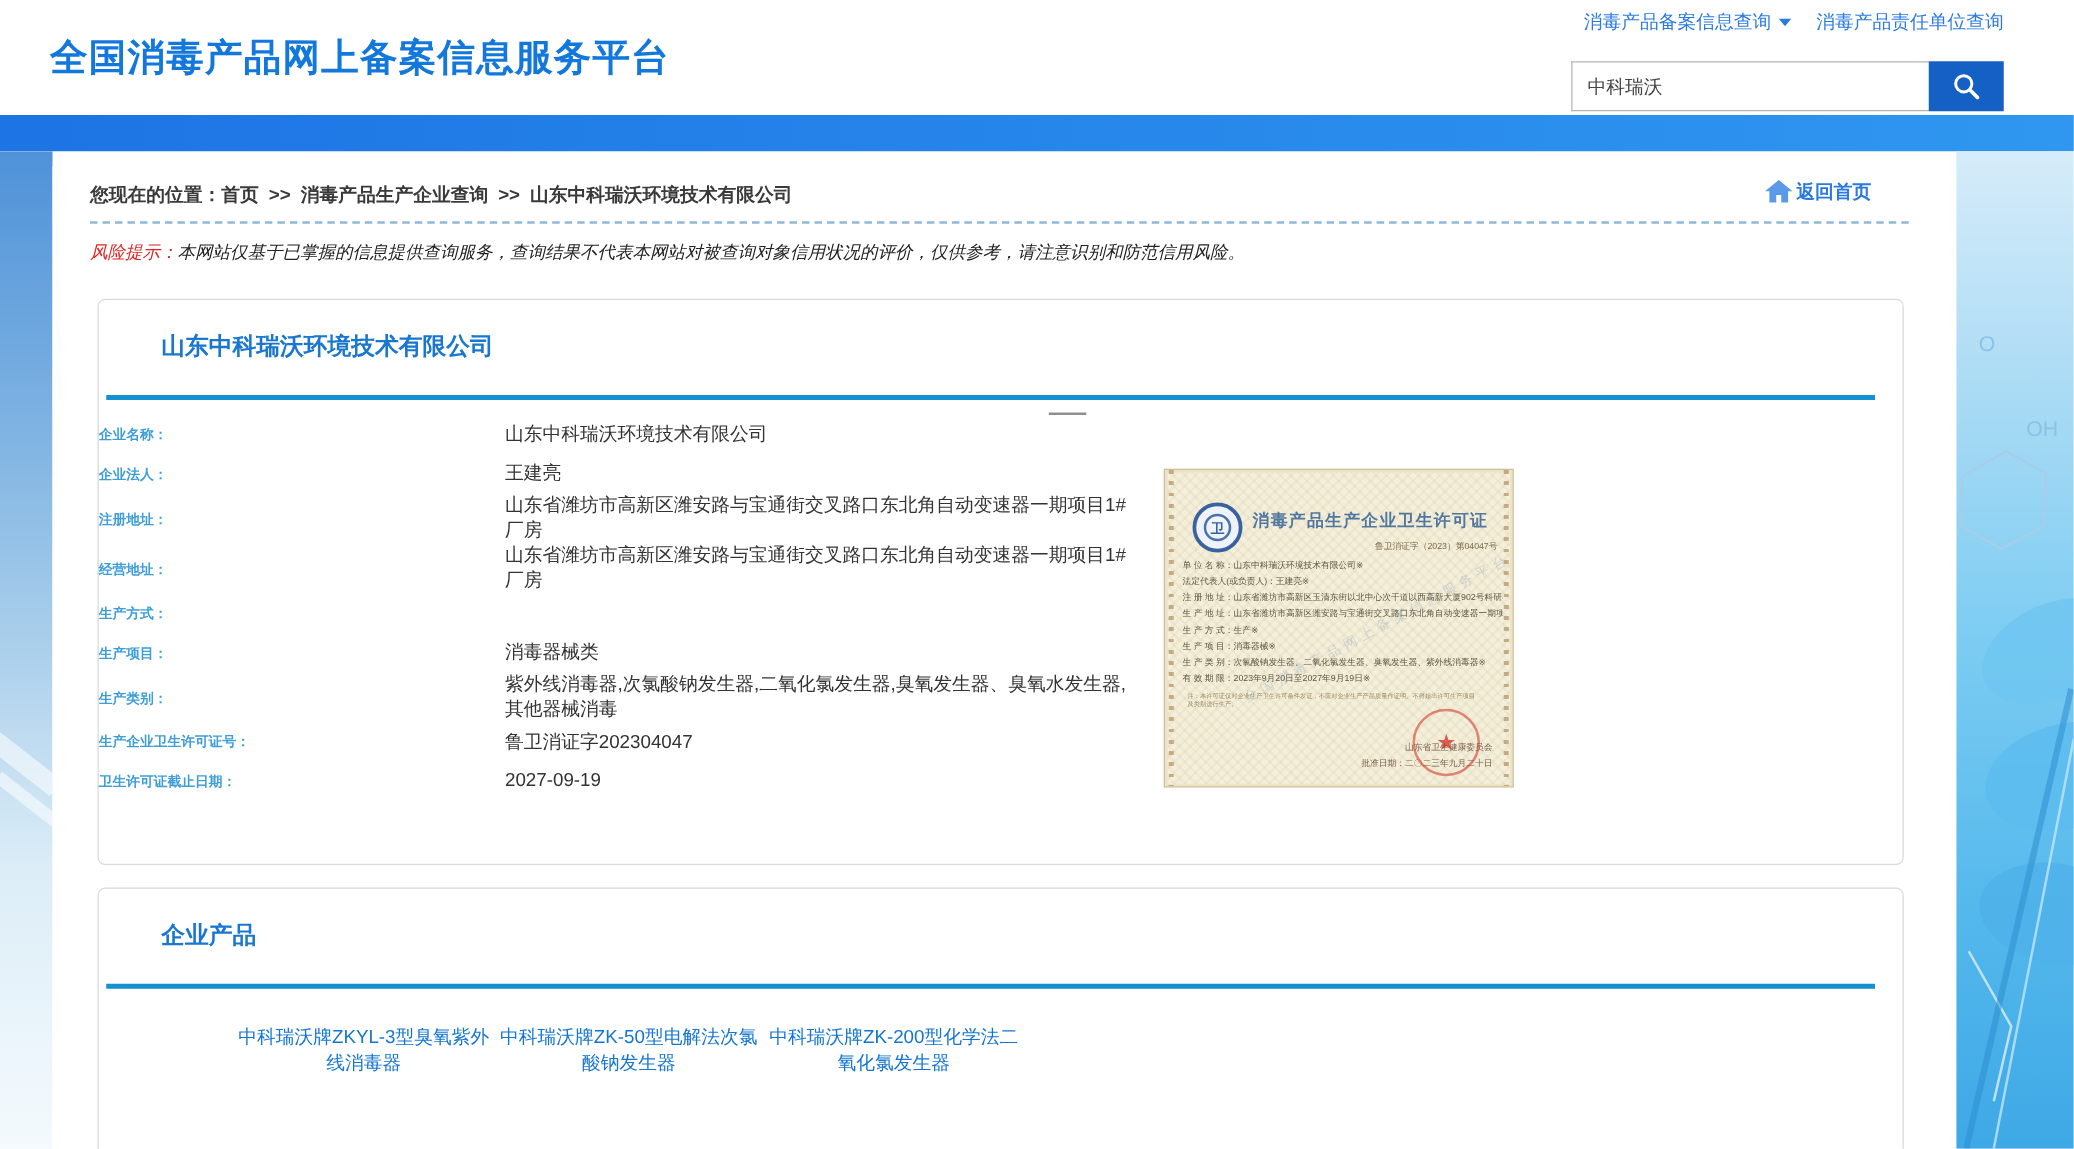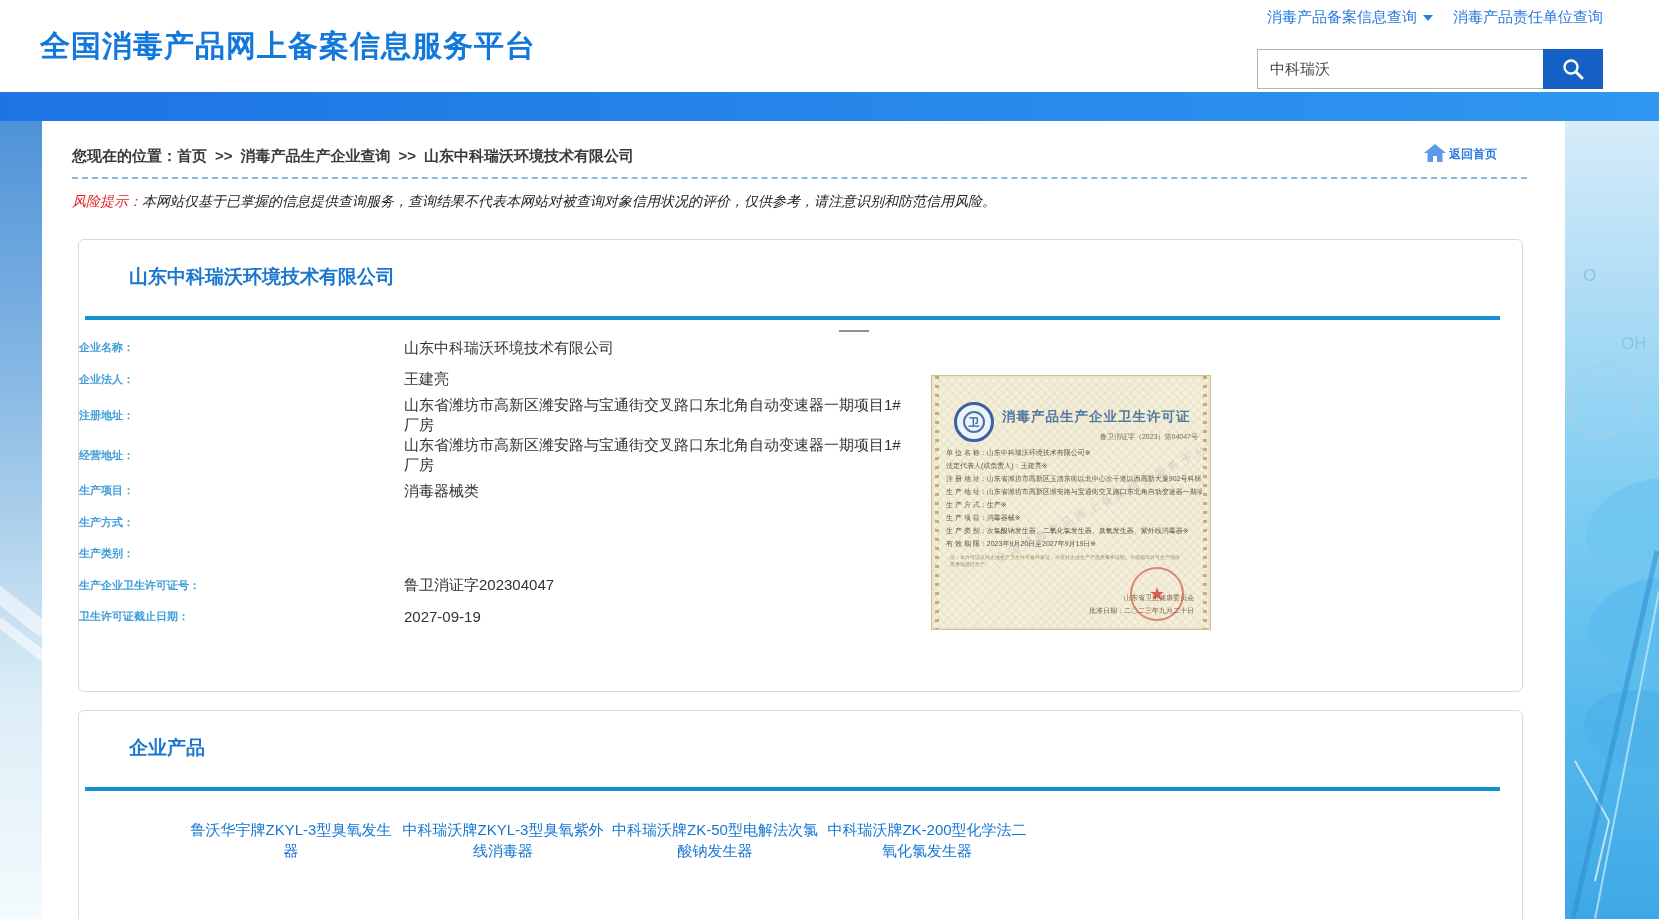--- a/index.html
+++ b/index.html
@@ -41,21 +41,21 @@
   .bg-right{position:absolute;right:0;top:0;width:94px;height:100%;overflow:hidden;
     background:linear-gradient(180deg,#d6ecf9 0%,#aedcf5 22%,#7ecdf2 48%,#55b9ec 75%,#3ea8e6 100%);}
 
   
   .content{position:absolute;left:42px;top:12px;width:1523px;height:798px;background:#fff;overflow:hidden;}
 
   .breadcrumb{position:absolute;left:30px;top:14px;font-size:15px;font-weight:bold;color:#3a3a3a;}
   .breadcrumb a{color:#3a3a3a;}
   .breadcrumb .sep{margin:0 8px;color:#3a3a3a;}
   .back-home{position:absolute;right:68px;top:10px;display:flex;align-items:flex-end;gap:2px;}
-  .back-home span{color:var(--link-blue);font-size:12px;font-weight:bold;}
+  .back-home span{color:var(--link-blue);font-size:15px;font-weight:bold;}
   .dashed-sep{position:absolute;left:30px;top:44px;width:1455px;border-top:2px dashed #8fb9d8;}
   .risk-notice{position:absolute;left:30px;top:60px;font-size:14px;color:#222;font-style:italic;}
   .risk-notice .risk-label{color:var(--risk-red);}
 
   .card{position:absolute;left:36px;width:1445px;background:#fff;
     border:1px solid var(--card-border);border-radius:6px;}
   .card-title{position:absolute;left:50px;top:24px;font-size:19px;font-weight:bold;color:#1a77cf;}
   .title-underline{position:absolute;left:6px;top:76px;width:1415px;height:4px;
     background:var(--underline-blue);}
 
@@ -195,31 +195,32 @@
             <div class="field-label">注册地址：</div>
             <div class="field-value">山东省潍坊市高新区潍安路与宝通街交叉路口东北角自动变速器一期项目1#厂房</div>
           </div>
 
           <div class="field-row">
             <div class="field-label">经营地址：</div>
             <div class="field-value">山东省潍坊市高新区潍安路与宝通街交叉路口东北角自动变速器一期项目1#厂房</div>
           </div>
 
           <div class="field-row">
+            <div class="field-label">生产方式：</div>
+            <div class="field-value"></div>
+          </div>
+
+          <div class="field-row">
             <div class="field-label">生产项目：</div>
             <div class="field-value">消毒器械类</div>
           </div>
 
           <div class="field-row">
-            <div class="field-label">生产方式：</div>
-            <div class="field-value"></div>
-          </div>
-
-          <div class="field-row">
             <div class="field-label">生产类别：</div>
+            <div class="field-value">紫外线消毒器,次氯酸钠发生器,二氧化氯发生器,臭氧发生器、臭氧水发生器,其他器械消毒</div>
           </div>
 
           <div class="field-row">
             <div class="field-label">生产企业卫生许可证号：</div>
             <div class="field-value">鲁卫消证字202304047</div>
           </div>
 
           <div class="field-row">
             <div class="field-label">卫生许可证截止日期：</div>
             <div class="field-value">2027-09-19</div>
@@ -253,21 +254,20 @@
         <div class="cert-date">批准日期：二〇二三年九月二十日</div>
         <div class="cert-seal">★</div>
       </div>
     </div>
 
     <div class="card card2">
       <div class="card-title">企业产品</div>
       <div class="title-underline"></div>
       <div class="products">
 
-          <a class="product-link">鲁沃华宇牌ZKYL-3型臭氧发生器</a>
 
           <a class="product-link">中科瑞沃牌ZKYL-3型臭氧紫外线消毒器</a>
 
           <a class="product-link">中科瑞沃牌ZK-50型电解法次氯酸钠发生器</a>
 
 
           <a class="product-link">中科瑞沃牌ZK-200型化学法二氧化氯发生器</a>
         </div>
     </div>
 

